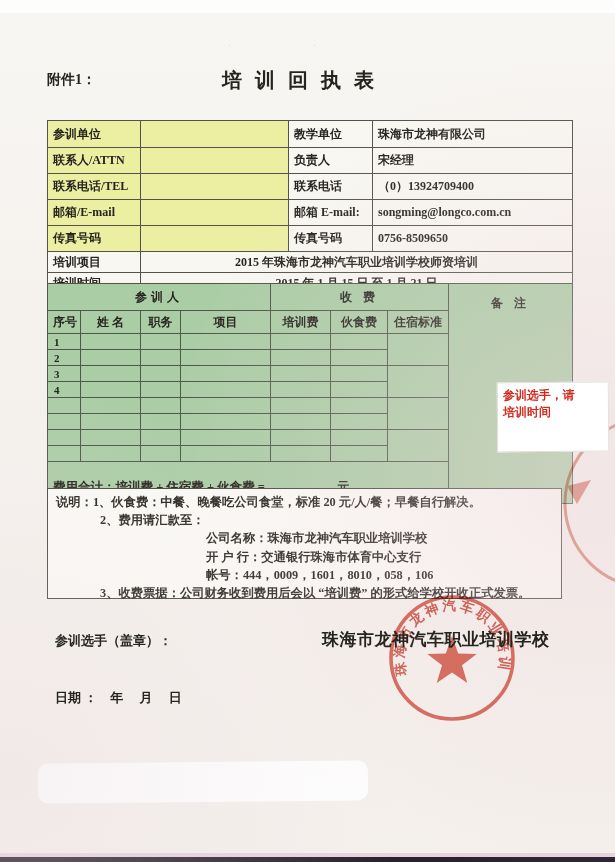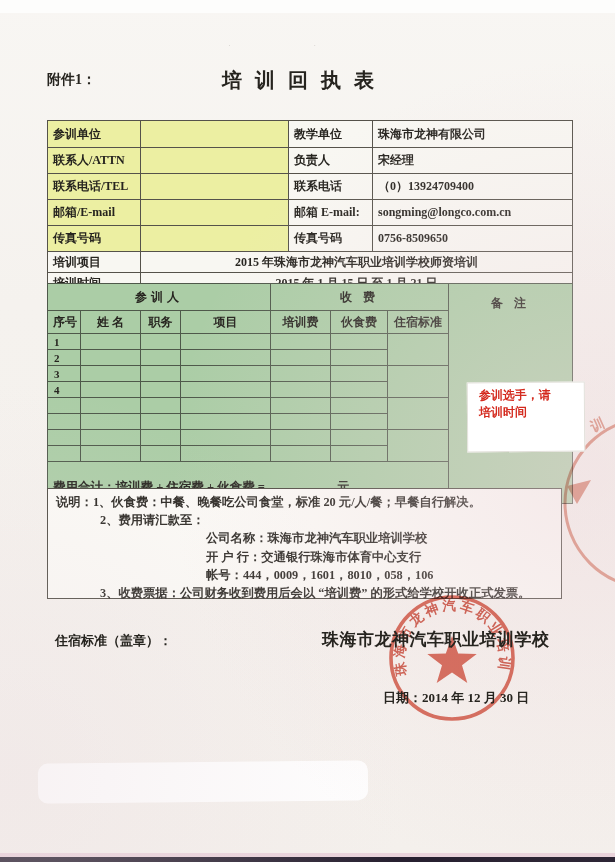--- a/index.html
+++ b/index.html
@@ -41,22 +41,22 @@
   .nl{font-size:12.3px;font-weight:600;line-height:18.2px;white-space:nowrap;padding-left:8px;}
   .nl.ind{padding-left:52px;}
   .nl.bank{padding-left:158px;font-weight:700;}
   
   .ftxt{position:absolute;font-size:13px;font-weight:700;white-space:pre;z-index:6;}
   .seal-label{left:55px;top:632px;}
   .org-name{left:322px;top:628px;font-size:17px;letter-spacing:.5px;}
   .date-left{left:55px;top:689px;}
   .date-right{left:383px;top:689px;}
   
-  .sticky{position:absolute;left:467px;top:382px;width:102px;height:64px;background:#ffffff;
-    border:1px solid #e2e0da;z-index:5;padding:4px 3px 0 11px;transform:rotate(-.4deg);}
+  .sticky{position:absolute;left:497px;top:382px;width:102px;height:64px;background:#ffffff;
+    border:1px solid #e2e0da;z-index:5;padding:4px 3px 0 5px;transform:rotate(-.4deg);}
   .sticky div{font-family:"DejaVu Sans","Liberation Sans",sans-serif;
     font-size:12px;font-weight:700;color:#d42a1e;line-height:17px;white-space:nowrap;}
   
   .stamp-main{position:absolute;left:372px;top:578px;z-index:5;opacity:.82;mix-blend-mode:multiply;}
   .stamp-edge{position:absolute;left:545px;top:408px;z-index:4;opacity:.65;mix-blend-mode:multiply;}
   
   .white-top{position:absolute;left:0;top:0;width:615px;height:13px;background:#fdfdfc;}
   .smudge{position:absolute;left:228px;top:40px;width:200px;height:18px;opacity:.35;
     color:#8a8680;font-size:9px;letter-spacing:40px;}
   .whiteout{position:absolute;left:38px;top:762px;width:330px;height:40px;background:#fefefe;
@@ -233,23 +233,23 @@
     <div class="nl bank"><span>开 户 行：</span><span>交通银行珠海市体育中心支行</span></div>
     <div class="nl bank"><span>帐号：</span><span>444，0009，1601，8010，058，106</span></div>
     <div class="nl ind"><span>3、收费票据：公司财务收到费用后会以 “培训费” 的形式给学校开收正式发票。</span></div>
   </div>
 
   <div class="sticky">
     <div>参训选手，请</div>
     <div>培训时间</div>
   </div>
 
-  <div class="ftxt seal-label">住宿标准（盖章）：</div>
+  <div class="ftxt seal-label">参训选手（盖章）：</div>
   <div class="ftxt org-name">珠海市龙神汽车职业培训学校</div>
-  <div class="ftxt date-right">日期：2014 年 12 月 30 日</div>
+  <div class="ftxt date-left">日期 ：    年     月     日</div>
 
   <svg class="stamp-main" width="160" height="160" viewBox="0 0 160 160">
     <circle cx="80" cy="80" r="61" fill="none" stroke="#d85948" stroke-width="3.6"></circle>
     <polygon fill="#d85948" points="80,58 86.2,75.5 104.7,76 90,87.2 95.3,105 80,94.5 64.7,105 70,87.2 55.3,76 73.8,75.5"></polygon>
     <defs>
         <path id="stampArc" d="M 34.9 96.4 A 48 48 0 1 1 125.1 96.4" fill="none"></path>
       </defs>
     <text font-size="13.5" font-weight="bold" fill="#cf4b3b" letter-spacing="3">
       <textPath href="#stampArc">珠海市龙神汽车职业培训学校</textPath>
     </text>

